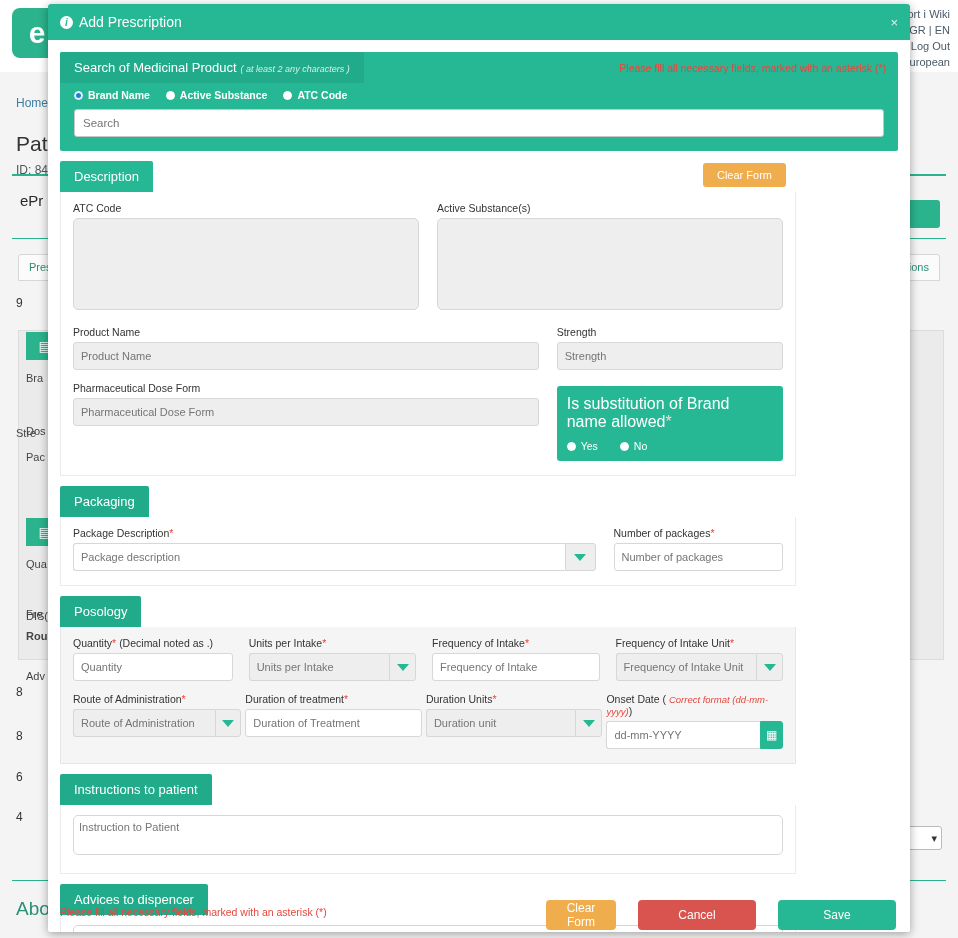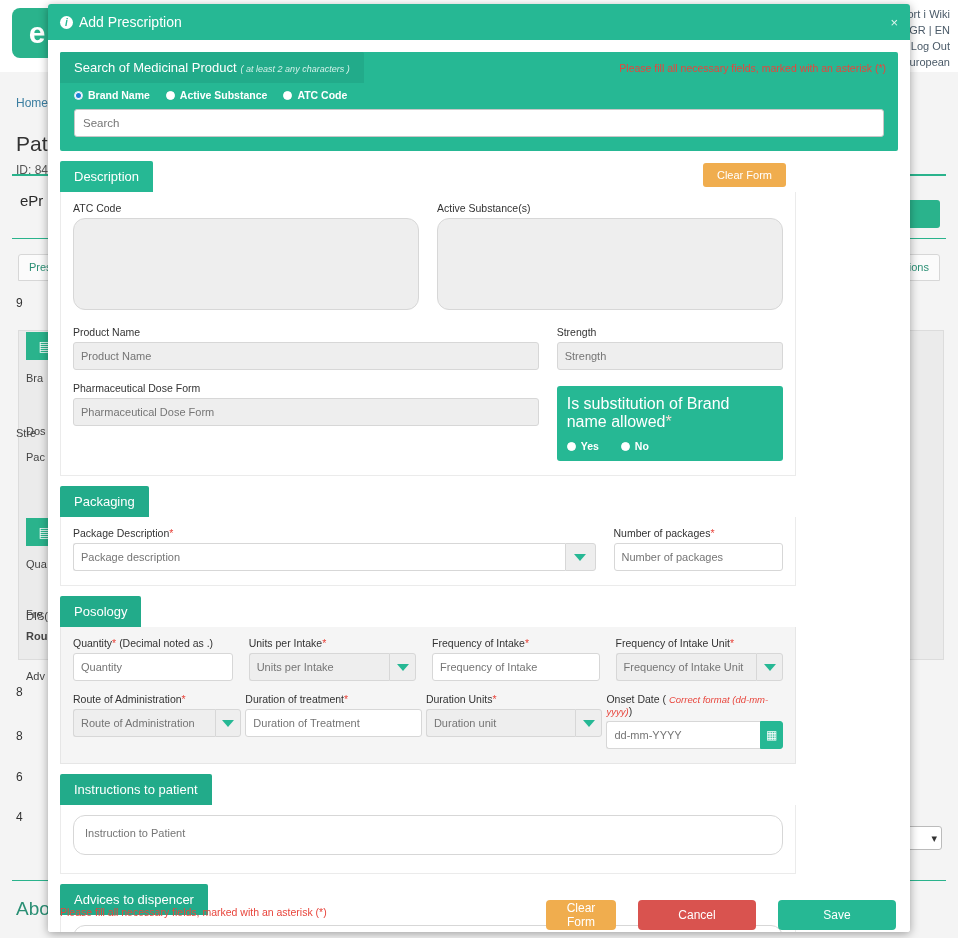--- a/index.html
+++ b/index.html
@@ -213,26 +213,26 @@
 
   .lbl {
     font-size: 10.5px; color: #333333;
     margin-bottom: 4px; display: block;
   }
   .lbl .req { color: #e8453c; }
   .lbl .fmt { color: #e8453c; font-style: italic; font-size: 9.5px; }
 
   .ta {
     width: 100%; height: 92px;
-    border: 1px solid #d7d7d7; border-radius: 12px;
+    border: 1px solid #d7d7d7; border-radius: 5px;
     background: #eeeeee;
     resize: none;
     font-family: "Liberation Sans", sans-serif;
     font-size: 11px; color: #888;
-    padding: 11px;
+    padding: 5px;
   }
   .inp {
     width: 100%; height: 28px;
     border: 1px solid #d7d7d7; border-radius: 3px;
     background: #eeeeee;
     font-size: 11px; color: #9a9a9a;
     padding: 0 7px;
     font-family: "Liberation Sans", sans-serif;
   }
   .inp.white { background: #ffffff; }
@@ -258,21 +258,21 @@
 
   .subst-box {
     background: #26b894;
     border-radius: 3px;
     padding: 9px 10px;
     color: #ffffff;
   }
   .subst-box .t { font-size: 16px; font-weight: normal; }
   .subst-box .t .req { color: #ffd9d5; }
   .subst-row { margin-top: 9px; display: flex; gap: 22px; }
-  .subst-row .radio-item { font-weight: bold; }
+  .subst-row .radio-item { font-weight: normal; }
 
   .date-btn {
     width: 26px; height: 28px;
     background: #26b894;
     border: 1px solid #26b894;
     border-radius: 0 3px 3px 0;
     display: flex; align-items: center; justify-content: center;
     color: #fff; font-size: 12px;
     cursor: pointer;
   }

